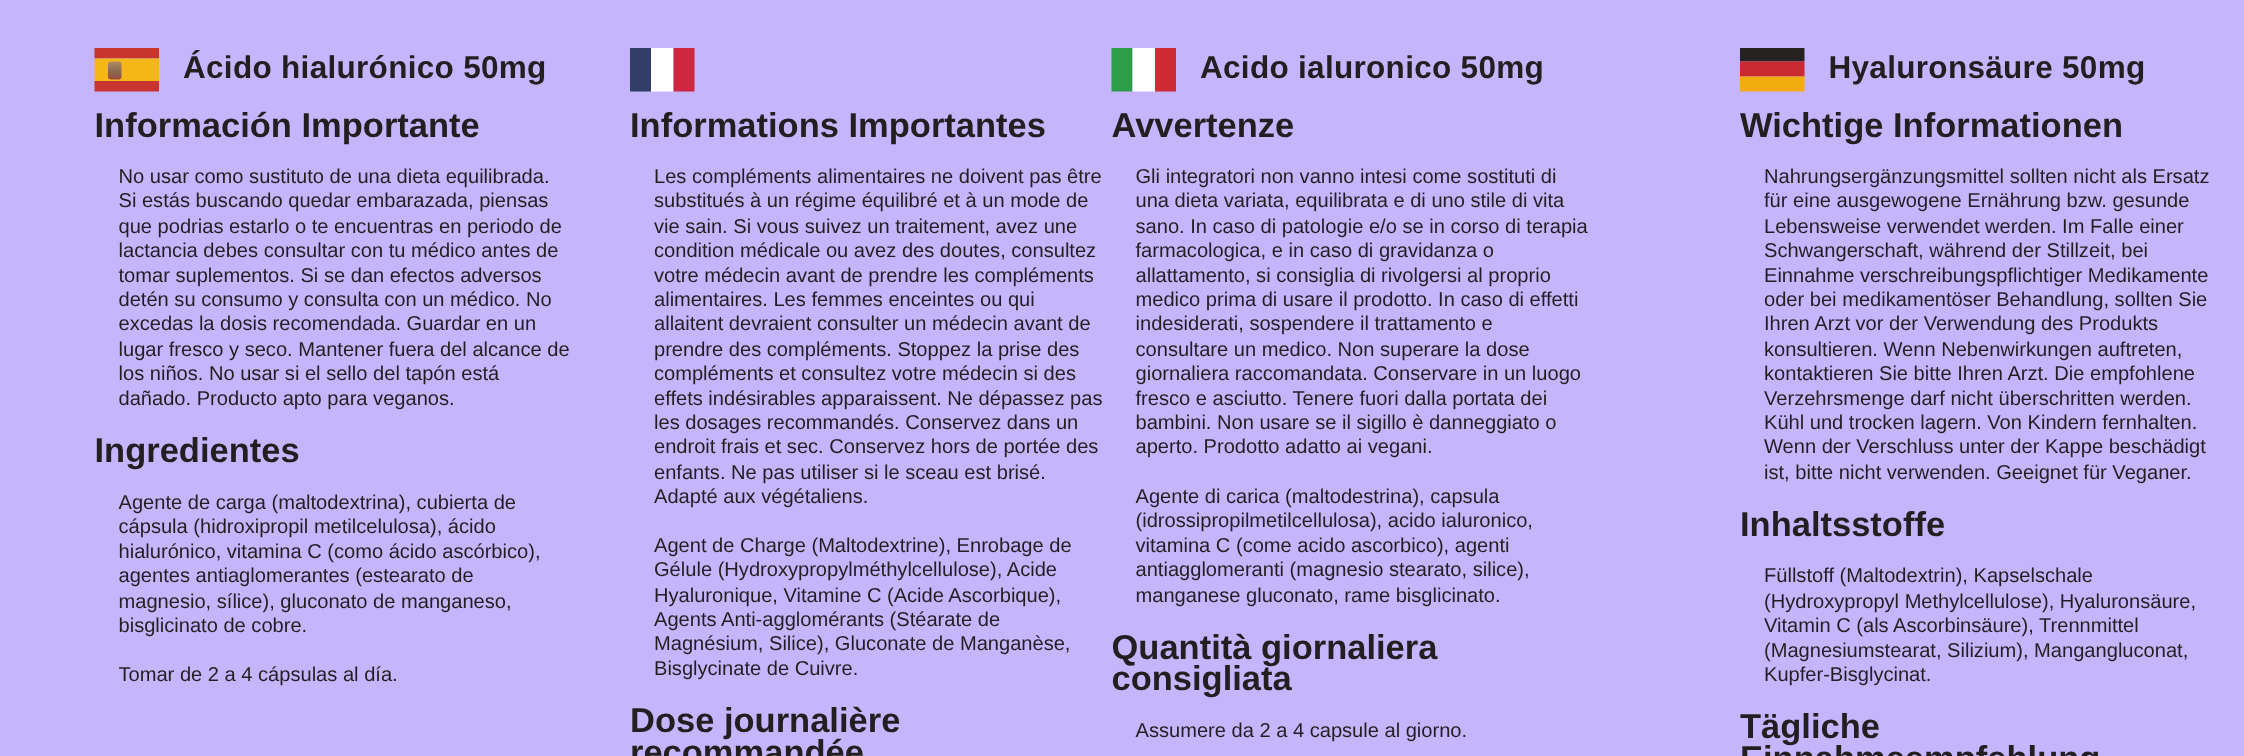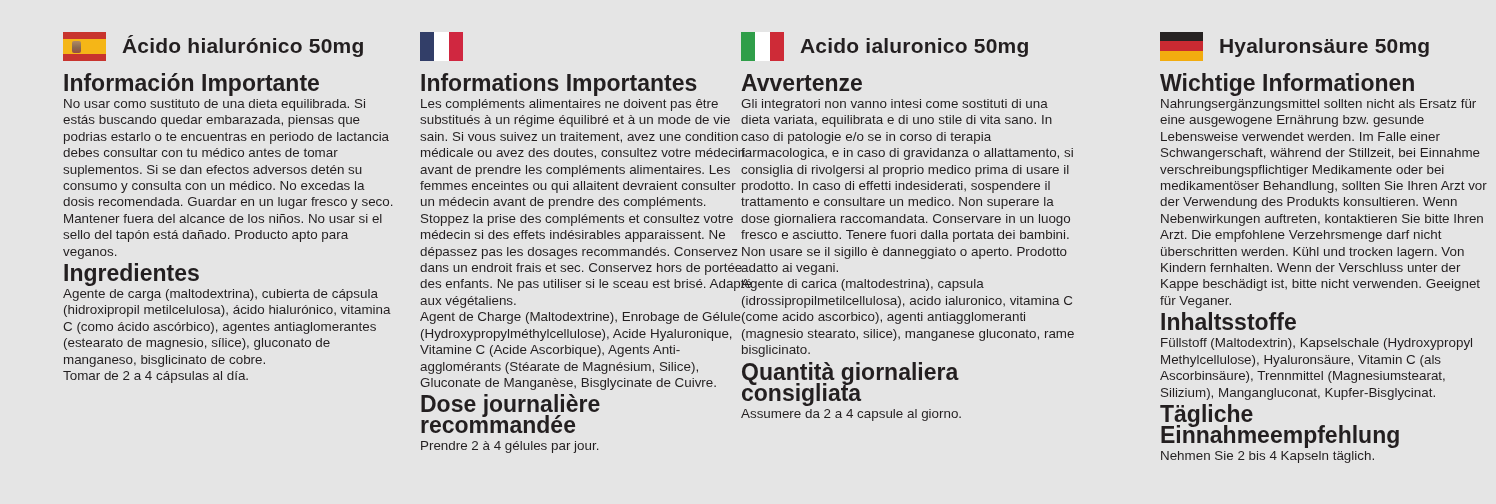--- a/index.html
+++ b/index.html
@@ -1,39 +1,39 @@
 <!DOCTYPE html>
 <html><head>
 <meta charset="utf-8">
 <style>
   html, body { margin: 0; padding: 0; background: #ffffff; }
   .canvas {
     position: relative;
     width: 1496px;
     height: 504px;
-    background: #e5e5e5;
+    background: #c4b5fd;
     font-family: "Liberation Sans", sans-serif;
     color: #231f20;
     overflow: hidden;
   }
   .col { position: absolute; top: 31px; width: 334px; }
   .col-header { display: flex; align-items: center; gap: 16px; height: 30px; margin-bottom: 12px; }
   .flag { position: relative; width: 43px; height: 29px; flex: none; display: flex; }
   .flag.h { flex-direction: column; }
   .flag.v { flex-direction: row; }
   .flag i { display: block; flex: 1; }
   .flag.spain i:nth-child(1), .flag.spain i:nth-child(3) { flex: 0 0 7px; }
   .emblem {
     position: absolute; left: 9px; top: 9px; width: 9px; height: 12px;
     background: linear-gradient(180deg, #b08a64 0%, #8a6a4f 55%, #9a4b41 100%);
     border-radius: 2px;
   }
   h1 { font-size: 21px; font-weight: 700; margin: 0; white-space: nowrap; letter-spacing: 0.2px; }
   h2 { font-size: 23px; font-weight: 700; margin: 3px 0 2px 0; line-height: 21px; }
-  p  { font-size: 13.4px; line-height: 16.4px; margin: 0; }
+  p  { font-size: 13.4px; line-height: 16.4px; margin: 16px; }
   .col-es { left: 63px; }
   .col-fr { left: 420px; }
   .col-it { left: 741px; }
   .col-de { left: 1160px; }
 </style>
 </head>
 <body>
 
 <div class="canvas">
 

